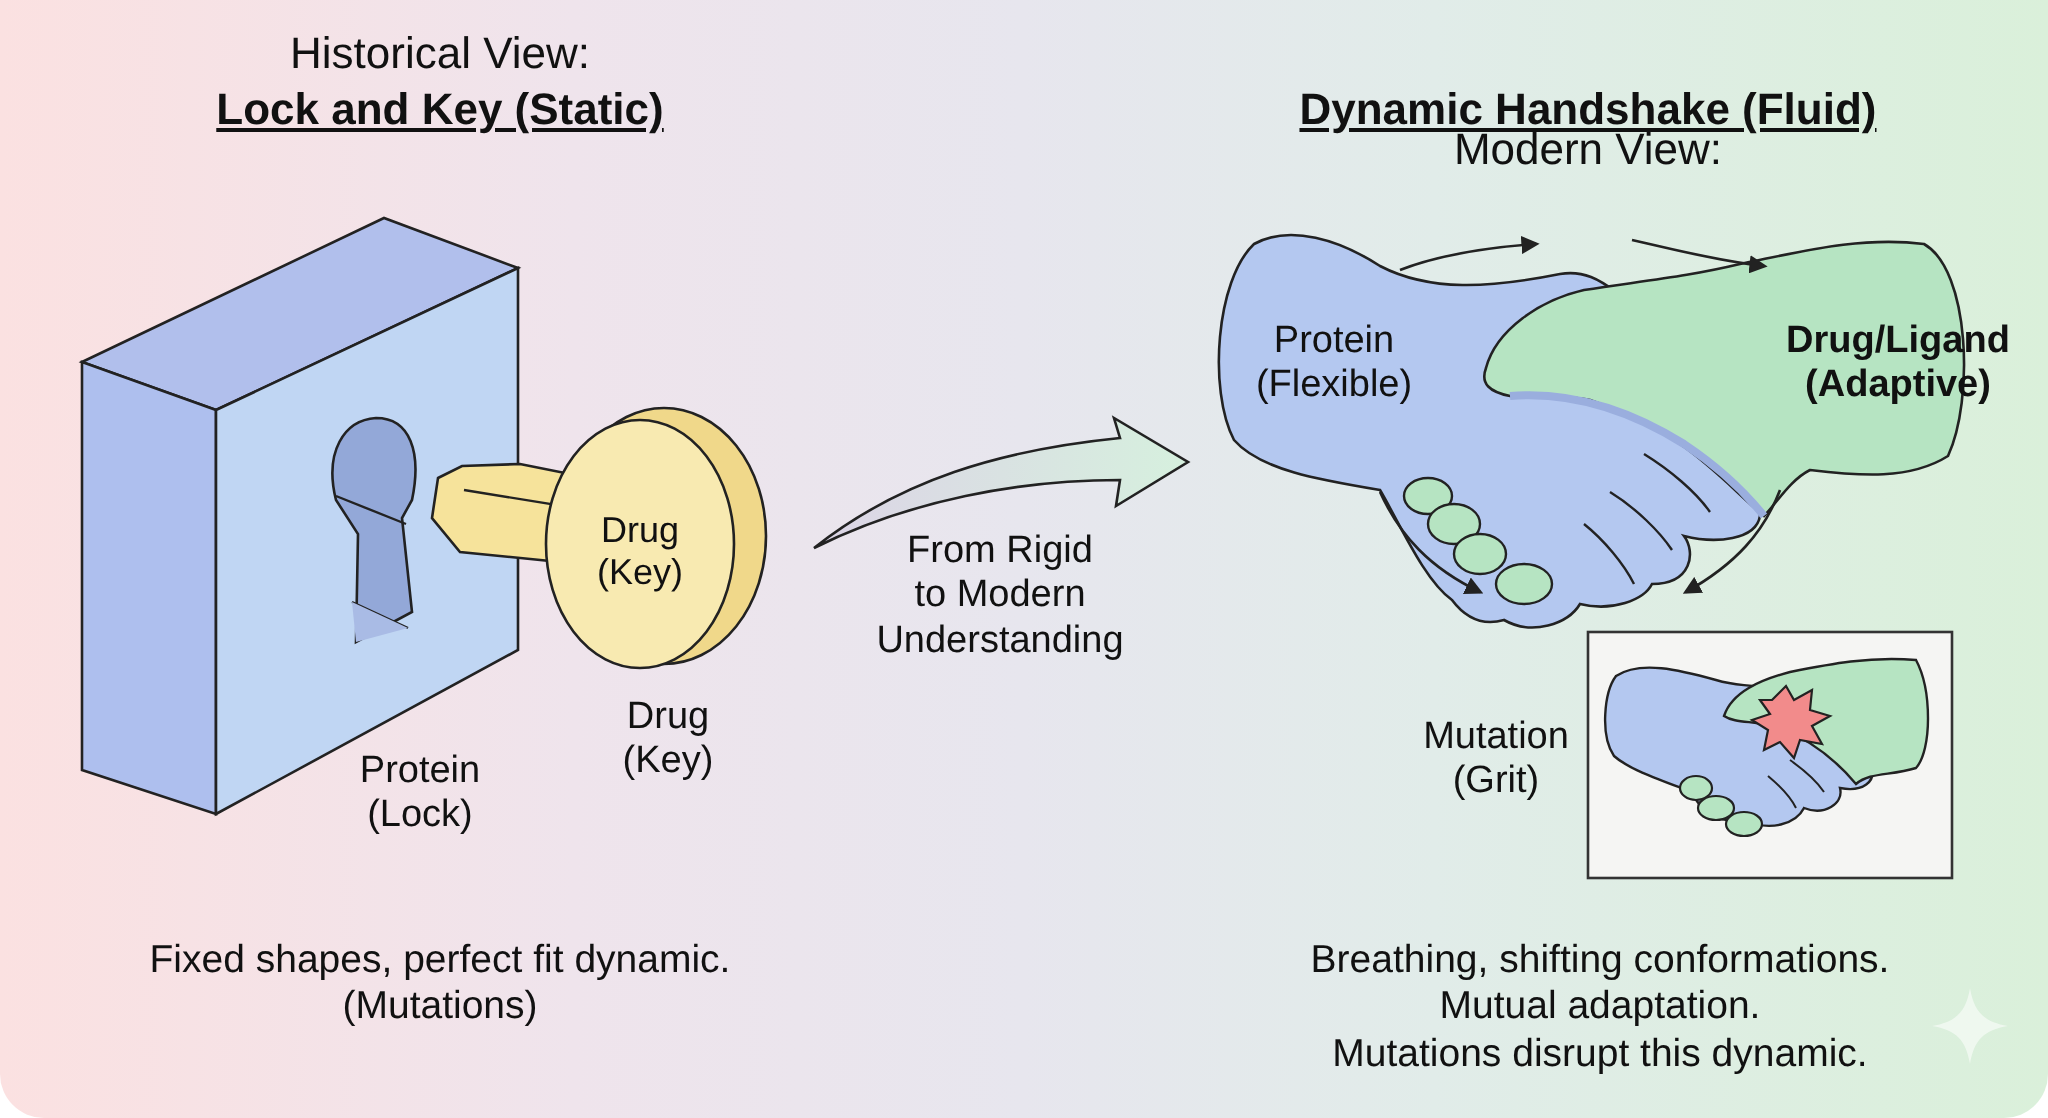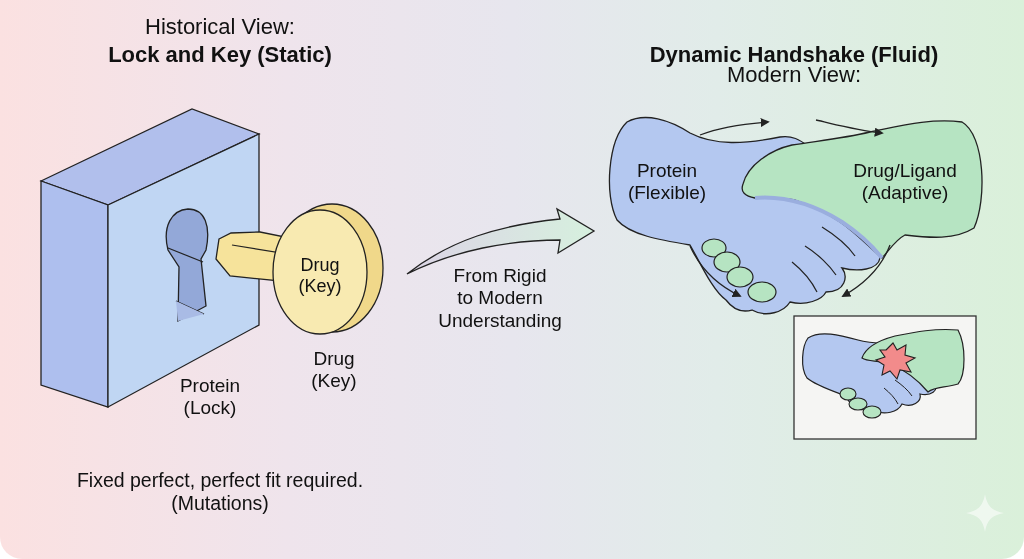--- a/index.html
+++ b/index.html
@@ -5,21 +5,21 @@
   html, body { margin: 0; padding: 0; background: #ffffff; }
   body { width: 1024px; height: 559px; overflow: hidden; position: relative; font-family: "Liberation Sans", sans-serif; }
   .canvas {
     position: absolute; left: 0; top: 0; width: 1024px; height: 559px;
     border-radius: 0 0 22px 22px;
     background: linear-gradient(90deg, #fbe1e1 0%, #efe4ec 28%, #e7e6ee 50%, #e1ece9 70%, #daf0da 100%);
     overflow: hidden;
   }
   .txt { position: absolute; color: #111; text-align: center; white-space: nowrap; line-height: 1.15; }
   .title-sub { font-size: 22px; font-weight: normal; }
-  .title-main { font-size: 22px; font-weight: bold; }
+  .title-main { font-size: 22px; font-weight: bold; text-decoration: underline; }
   .label { font-size: 19px; }
   .caption { font-size: 19.5px; line-height: 1.2; }
   svg.art { position: absolute; left: 0; top: 0; }
 </style>
 </head>
 <body>
 
 <div class="canvas">
 
   <svg class="art" width="1024" height="559" viewBox="0 0 1024 559">
@@ -133,38 +133,47 @@
     <div>Drug</div>
     <div>(Key)</div>
   </div>
 
   <div class="txt label" style="left:165px; top:375px; width:90px;">
     <div>Protein</div>
     <div>(Lock)</div>
   </div>
 
   <div class="txt caption" style="left:40px; top:469px; width:360px;">
-    <div>Fixed perfect, perfect fit required.</div>
+    <div>Fixed shapes, perfect fit dynamic.</div>
     <div>(Mutations)</div>
   </div>
 
   <div class="txt label" style="left:430px; top:265px; width:140px; line-height:1.18;">
     <div>From Rigid</div>
     <div>to Modern</div>
     <div>Understanding</div>
   </div>
 
   <div class="txt title-sub" style="left:674px; top:14px; width:240px;margin-top:48px;">Modern View:</div>
   <div class="txt title-main" style="left:624px; top:42px; width:340px;text-align:center;">Dynamic Handshake (Fluid)</div>
 
   <div class="txt label" style="left:612px; top:160px; width:110px;">
     <div>Protein</div>
     <div>(Flexible)</div>
   </div>
 
-  <div class="txt label" style="left:840px; top:160px; width:130px;">
+  <div class="txt label" style="left:884px; top:160px; width:130px;font-weight:bold;">
     <div>Drug/Ligand</div>
     <div>(Adaptive)</div>
   </div>
 
+  <div class="txt label" style="left:698px; top:358px; width:100px;">
+    <div>Mutation</div>
+    <div>(Grit)</div>
+  </div>
 
+  <div class="txt caption" style="left:620px; top:469px; width:360px;">
+    <div>Breathing, shifting conformations.</div>
+    <div>Mutual adaptation.</div>
+    <div>Mutations disrupt this dynamic.</div>
+  </div>
 
 </div>
 
 </body></html>

